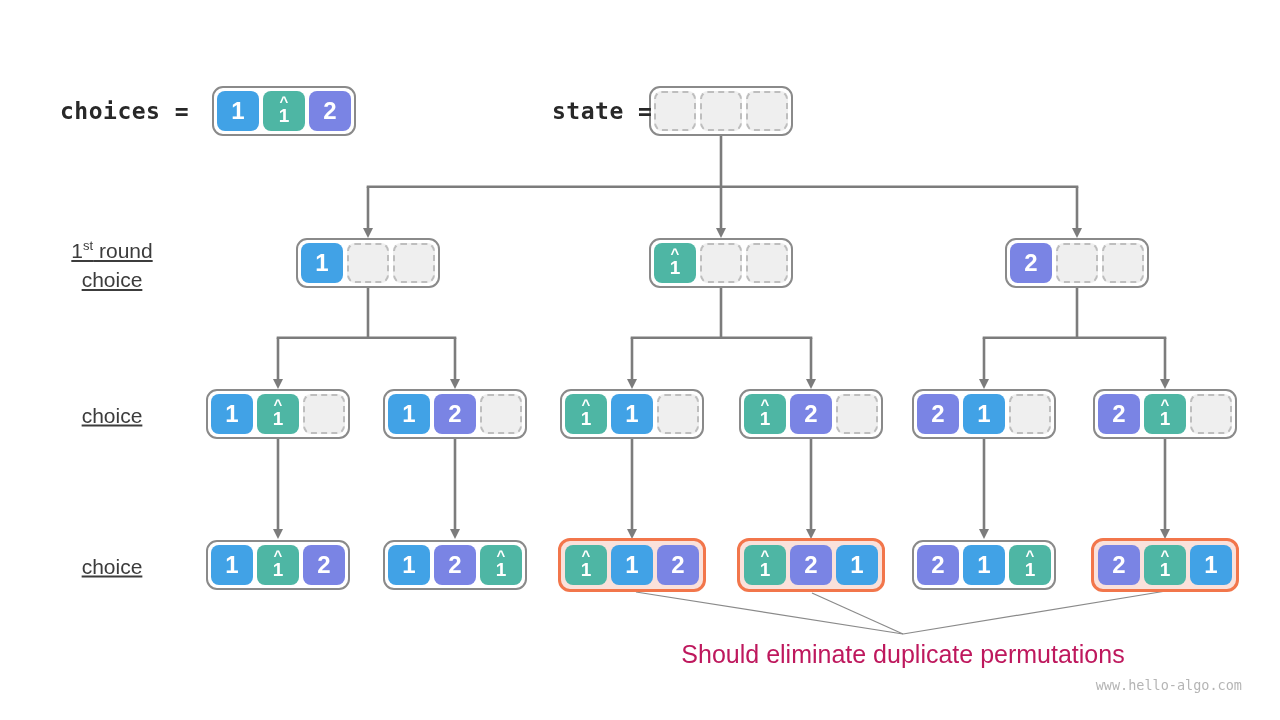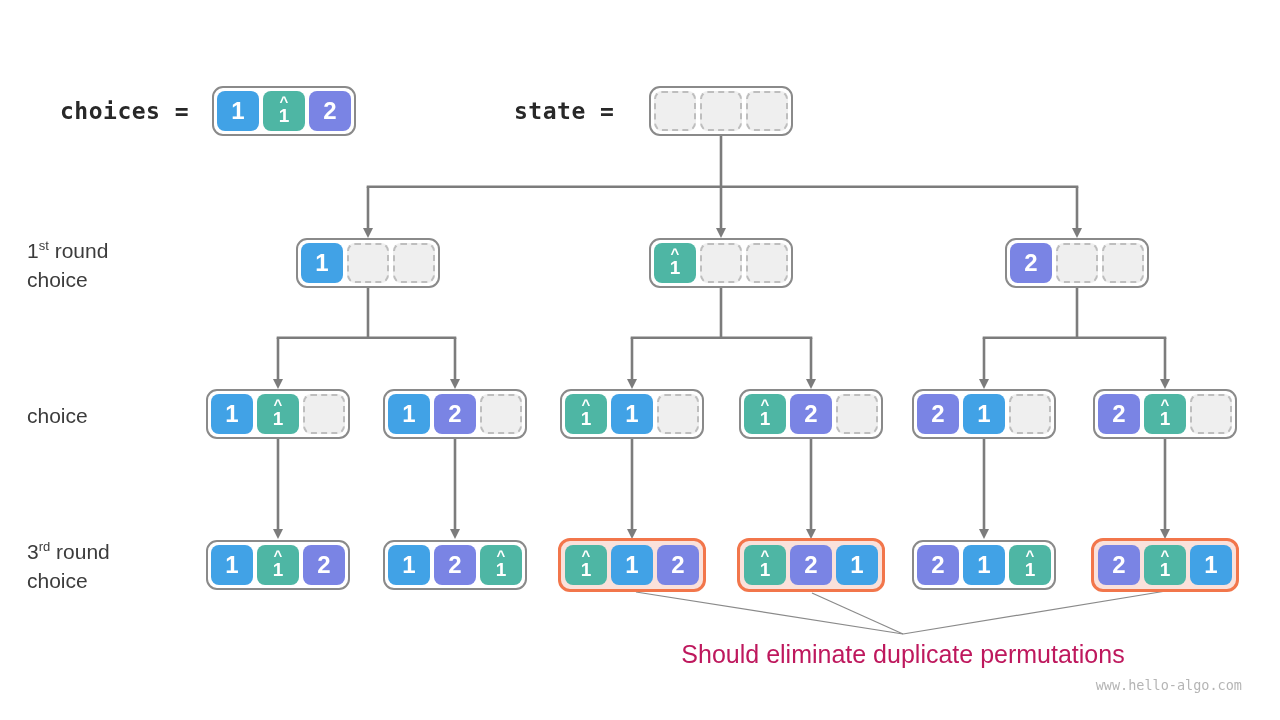--- a/index.html
+++ b/index.html
@@ -34,23 +34,23 @@
   .cell .hat { font-size:15px; line-height:7px; height:9px; letter-spacing:0; }
   .cell.teal .num { font-size:19px; line-height:17px; }
 
   
   .monolabel {
     position:absolute; z-index:3; white-space:pre;
     font-family:"DejaVu Sans Mono", monospace; font-weight:bold;
     font-size:23px; color:#282828; letter-spacing:0.5px;
   }
   .rowlabel {
-    position:absolute; z-index:3; width:170px; 
+    position:absolute; z-index:3; width:170px; text-align:center;
     transform:translate(-50%,-50%);
-    font-size:21px; line-height:29px; color:#3c3c3c;
+    font-size:21px; line-height:29px; color:#3c3c3c;text-decoration:underline;
   }
   .rowlabel sup { font-size:13px; line-height:0; }
   .annotation {
     position:absolute; z-index:3; left:903px; top:640px; transform:translateX(-50%);
     font-size:25px; color:#be185d; white-space:nowrap;
   }
   .watermark {
     position:absolute; z-index:3; right:38px; top:677px;
     font-family:"DejaVu Sans Mono", monospace; font-size:13.5px; color:#b5b5b5;
   }
@@ -103,33 +103,32 @@
 
     <g stroke="#8A8A8A" stroke-width="1.2" fill="none">
       <line x1="636" y1="592" x2="903" y2="634"></line>
       <line x1="812" y1="593" x2="903" y2="634"></line>
       <line x1="1166" y1="591" x2="903" y2="634"></line>
     </g>
   </svg>
 
   <div class="monolabel" style="left:60px; top:98px;text-align:center;">choices =</div>
 
-  <div class="monolabel" style="left:514px; top:98px;">state =</div>
+  <div class="monolabel" style="left:552px; top:98px;">state =</div>
 
   <div class="rowlabel" style="left:112px; top:265px;">
     <div><span>1</span><sup>st</sup><span> round</span></div>
     <div>choice</div>
   </div>
 
   <div class="rowlabel" style="left:112px; top:415px;">
     <div>choice</div>
   </div>
 
   <div class="rowlabel" style="left:112px; top:566px;">
-    <div><span>3</span><sup>rd</sup><span> round</span></div>
     <div>choice</div>
   </div>
 
   <div class="annotation">Should eliminate duplicate permutations</div>
 
   <div class="watermark">www.hello-algo.com</div>
 
 <div class="abox normal" style="left: 284px; top: 111px;">
       <div class="cell blue">
         <span class="num">1</span>

